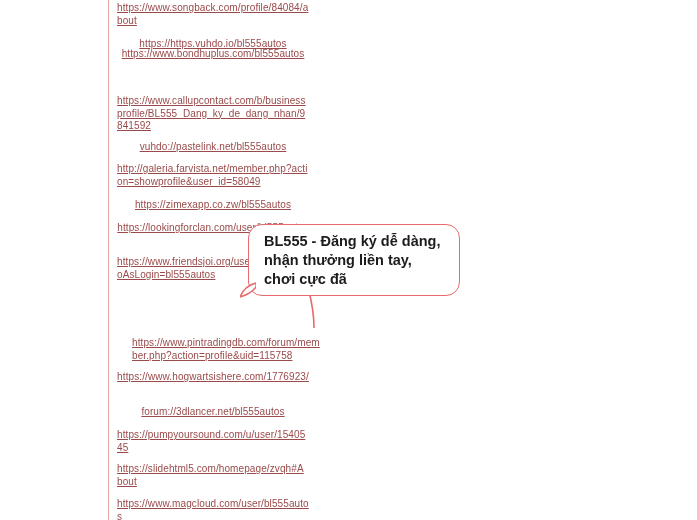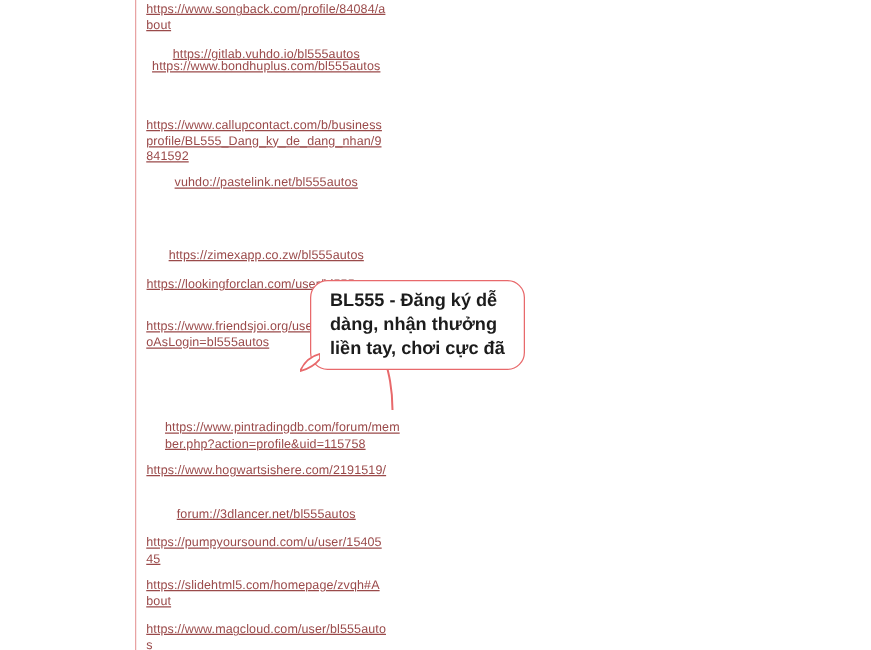--- a/index.html
+++ b/index.html
@@ -61,21 +61,21 @@
     display: flex;
     align-items: center;
     justify-content: center;
   }
 
   
   .bubble {
     position: absolute;
     left: 248px;
     top: 224px;
-    width: 172px;
+    width: 212px;
     height: 72px;
     background: #ffffff;
     border: 1.6px solid #e8696b;
     border-radius: 14px;
     box-sizing: border-box;
     display: flex;
     align-items: center;
     padding: 0 15px;
   }
 
@@ -101,45 +101,48 @@
 
 <div id="mindmap">
 
   <div class="spine"></div>
 
   <div class="link-column">
     <div class="link-row" style="top:2px;">
         <a class="link-item">https://www.songback.com/profile/84084/about</a>
       </div>
     <div class="link-row" style="top:38px;">
-        <a class="link-item">https://gitlab.vuhdo.io/bl555autos</a>
+        <a class="link-item">https://https.vuhdo.io/bl555autos</a>
       </div>
     <div class="link-row" style="top:48px;">
         <a class="link-item">https://www.bondhuplus.com/bl555autos</a>
       </div>
     <div class="link-row" style="top:95px;">
         <a class="link-item">https://www.callupcontact.com/b/businessprofile/BL555_Dang_ky_de_dang_nhan/9841592</a>
       </div>
     <div class="link-row" style="top:141px;">
         <a class="link-item">vuhdo://pastelink.net/bl555autos</a>
+      </div>
+    <div class="link-row" style="top:163px;">
+        <a class="link-item">http://galeria.farvista.net/member.php?action=showprofile&amp;user_id=58049</a>
       </div>
     <div class="link-row" style="top:199px;">
         <a class="link-item">https://zimexapp.co.zw/bl555autos</a>
       </div>
     <div class="link-row" style="top:222px;">
         <a class="link-item">https://lookingforclan.com/user/bl555autos</a>
       </div>
     <div class="link-row" style="top:256px;">
         <a class="link-item">https://www.friendsjoi.org/user/personalInfoAsLogin=bl555autos</a>
       </div>
     <div class="link-row" style="top:337px;margin-left:15px;">
         <a class="link-item">https://www.pintradingdb.com/forum/member.php?action=profile&amp;uid=115758</a>
       </div>
     <div class="link-row" style="top:371px;">
-        <a class="link-item">https://www.hogwartsishere.com/2191519/</a>
+        <a class="link-item">https://www.hogwartsishere.com/1776923/</a>
       </div>
     <div class="link-row" style="top:406px;">
         <a class="link-item">forum://3dlancer.net/bl555autos</a>
       </div>
     <div class="link-row" style="top:429px;">
         <a class="link-item">https://pumpyoursound.com/u/user/1540545</a>
       </div>
     <div class="link-row" style="top:463px;">
         <a class="link-item">https://slidehtml5.com/homepage/zvqh#About</a>
       </div>

